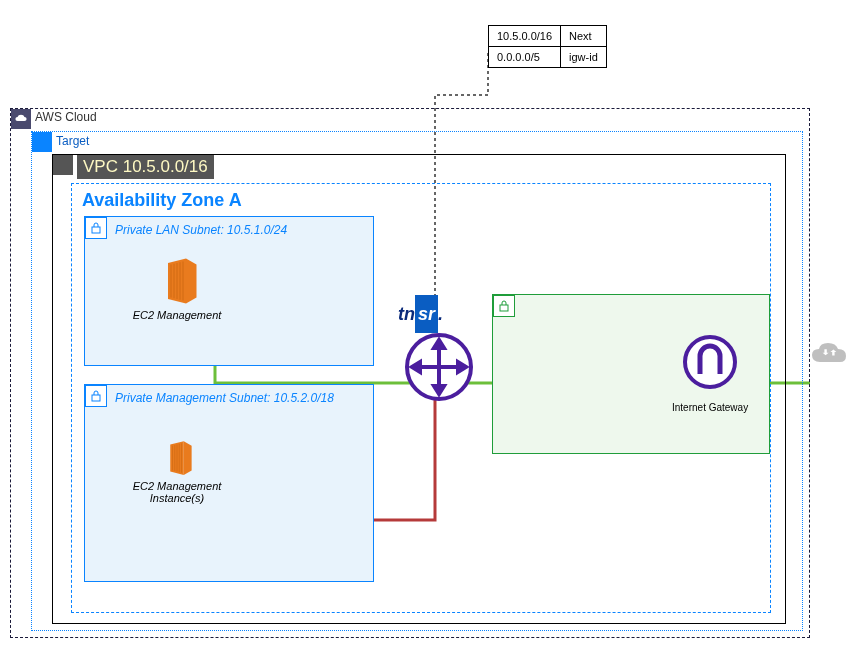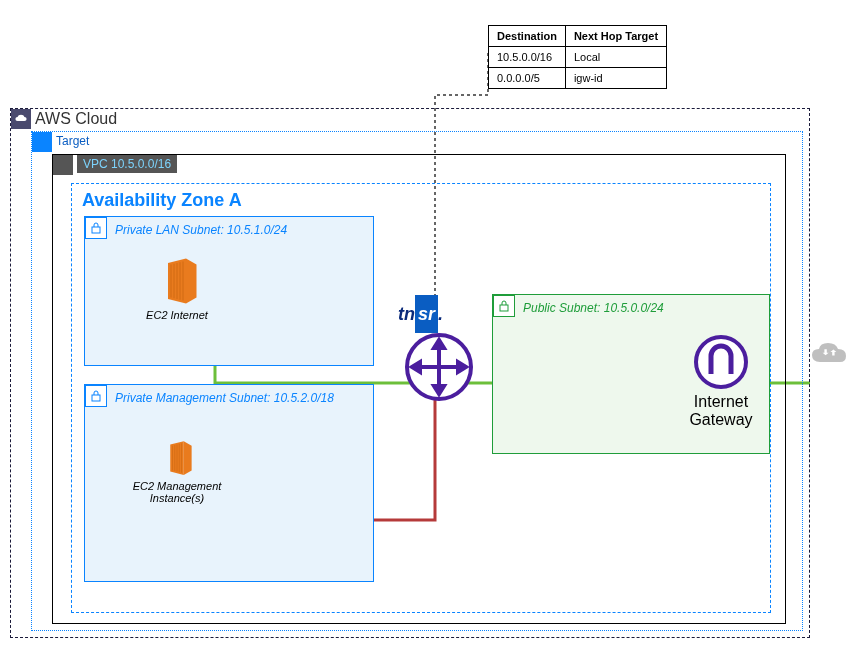--- a/index.html
+++ b/index.html
@@ -6,30 +6,30 @@
   body { font-family: Arial, Helvetica, sans-serif; background: #fff; width: 856px; height: 651px; position: relative; overflow: hidden; }
   .diagram { position: relative; width: 856px; height: 651px; }
 
   
   .route-table { position: absolute; top: 25px; left: 488px; border-collapse: collapse; font-size: 11px; background: #fff; }
   .route-table th, .route-table td { border: 1px solid #000; padding: 4px 8px; text-align: left; }
   .route-table th { font-weight: bold; }
 
   
   .aws-cloud { position: absolute; left: 10px; top: 108px; width: 800px; height: 530px; border: 1px dashed #1a1a3a; }
-  .aws-cloud-label { position:absolute; left:24px; top:-1px; font-size: 16px; color: #333; padding: 2px 0; }
+  .aws-cloud-label { position:absolute; left:24px; top:-1px; font-size: 12px; color: #333; padding: 2px 0; }
   .aws-icon { position:absolute; left:0; top:0; width:20px; height:20px; background:#4a4a6e; display:flex; align-items:center; justify-content:center; }
   .aws-icon svg { width:14px; height:14px; }
 
   .region { position: absolute; left: 20px; top: 22px; width: 772px; height: 500px; border: 1px dotted #0a84ff; }
   .region-label { position:absolute; left:24px; top:0; font-size:12px; color:#0a5dc2; padding:2px 0; }
   .region-icon { position:absolute; left:0; top:0; width:20px; height:20px; background:#0a84ff; }
 
   .vpc { position: absolute; left: 20px; top: 22px; width: 734px; height: 470px; border: 1px solid #000; }
-  .vpc-label { position:absolute; left:24px; top:0; font-size:12px; color:#7dd3fc; background:#555; padding:2px 6px; }
+  .vpc-label { position:absolute; left:24px; top:0; font-size:17px; color:#fef9c3; background:#555; padding:2px 6px; }
   .vpc-icon { position:absolute; left:0; top:0; width:20px; height:20px; background:#555; }
 
   .az { position: absolute; left: 18px; top: 28px; width: 700px; height: 430px; border: 1px dashed #0a84ff; padding-top: 6px; }
   .az-label { position:absolute; left:10px; top:6px; font-size:18px; color:#0a84ff; font-weight:bold; }
 
   
   .subnet { position: absolute; border: 1px solid; font-style: italic; }
   .subnet-private-lan { left: 12px; top: 32px; width: 290px; height: 150px; background:#e8f3fc; border-color:#0a84ff; }
   .subnet-private-mgmt { left: 12px; top: 200px; width: 290px; height: 198px; background:#e8f3fc; border-color:#0a84ff; }
   .subnet-public { left: 420px; top: 110px; width: 278px; height: 160px; background:#eef8ed; border-color:#1f9d3a; }
@@ -47,21 +47,21 @@
   .ec2-private { left:60px; top:40px; }
   .ec2-mgmt { left:60px; top:55px; }
 
   
   .router { position:absolute; left:332px; top:148px; width:70px; height:70px; }
   .tnsr-label { position:absolute; left:326px; top:120px; font-size:18px; font-weight:900; font-style:italic; color:#0a2a7a; }
   .tnsr-label .sr { background:#0a5dc2; color:#fff; padding:9px 3px; font-style:italic; }
 
   
   .igw { position:absolute; left:600px; top:150px; display:flex; flex-direction:column; align-items:center; }
-  .igw-caption { font-size:16px; text-align:center; margin-top:3px; }
+  .igw-caption { font-size:10px; text-align:center; margin-top:12px; }
 
   
   .cloud-icon { position:absolute; left:810px; top:340px; }
 
   
   .lines { position:absolute; left:0; top:0; width:856px; height:651px; pointer-events:none; }
 </style>
 </head>
 <body>
 
@@ -73,27 +73,23 @@
 
     <path d="M 215 320 L 215 383 L 419 383" stroke="#6cbf3a" stroke-width="3" fill="none"></path>
 
     <path d="M 215 480 L 215 520 L 435 520 L 435 398" stroke="#b53a3a" stroke-width="3" fill="none"></path>
 
     <path d="M 453 383 L 810 383" stroke="#6cbf3a" stroke-width="3" fill="none"></path>
   </svg>
 
   <table class="route-table">
     <tbody>
-        <tr>
-      <th>Destination</th>
-      <th>Next Hop Target</th>
-    </tr>
     <tr>
       <td>10.5.0.0/16</td>
-      <td>Local</td>
+      <td>Next</td>
     </tr>
     <tr>
       <td>0.0.0.0/5</td>
       <td>igw-id</td>
     </tr>
   </tbody>
     </table>
 
   <div class="cloud-icon">
     <svg width="40" height="30" viewBox="0 0 40 30">
@@ -137,21 +133,21 @@
                   <polygon points="44,2 58,10 58,54 44,62"></polygon>
                 </g>
                 <g stroke="#c96510" stroke-width="1">
                   <line x1="24" y1="10" x2="24" y2="54"></line>
                     <line x1="28" y1="9" x2="28" y2="55"></line>
                   <line x1="32" y1="8" x2="32" y2="56"></line>
                     <line x1="36" y1="7" x2="36" y2="57"></line>
                   <line x1="40" y1="6" x2="40" y2="58"></line>
                 </g>
               </svg>
-              <div class="ec2-caption">EC2 Internet</div>
+              <div class="ec2-caption">EC2 Management</div>
             </div>
           </div>
 
           <div class="subnet subnet-private-mgmt">
             <div class="lock-icon">
               <svg width="12" height="12" viewBox="0 0 12 12">
                   <rect x="2" y="5" width="8" height="6" fill="none" stroke="#0a84ff" stroke-width="1"></rect>
                   <path d="M4 5 V3 a2 2 0 0 1 4 0 V5" fill="none" stroke="#0a84ff" stroke-width="1"></path>
                 </svg>
             </div>
@@ -174,21 +170,20 @@
             </div>
           </div>
 
           <div class="subnet subnet-public">
             <div class="lock-icon">
               <svg width="12" height="12" viewBox="0 0 12 12">
                   <rect x="2" y="5" width="8" height="6" fill="none" stroke="#1f9d3a" stroke-width="1"></rect>
                   <path d="M4 5 V3 a2 2 0 0 1 4 0 V5" fill="none" stroke="#1f9d3a" stroke-width="1"></path>
                 </svg>
             </div>
-            <div class="subnet-label-wrap"><span class="subnet-label">Public Subnet: 10.5.0.0/24</span></div>
 
           </div>
 
           <div class="tnsr-label">
             <span>tn</span><span class="sr">sr</span><span>.</span>
           </div>
 
           <div class="router">
             <svg width="70" height="70" viewBox="0 0 70 70">
               <circle cx="35" cy="35" r="32" fill="#fff" stroke="#4b1e9e" stroke-width="4"></circle>

